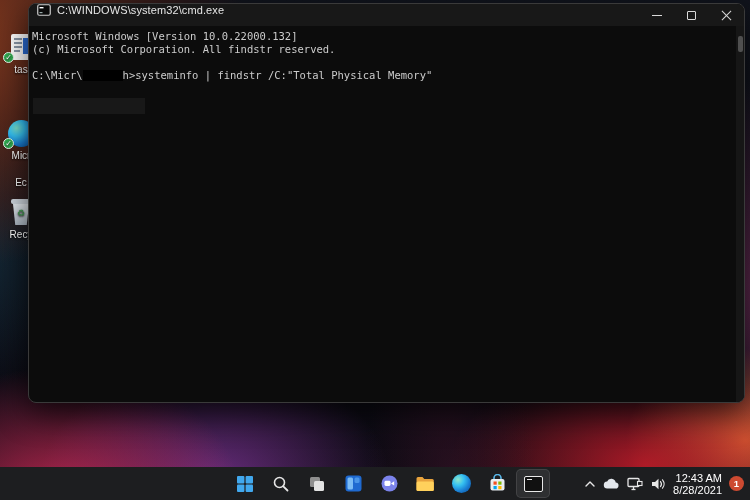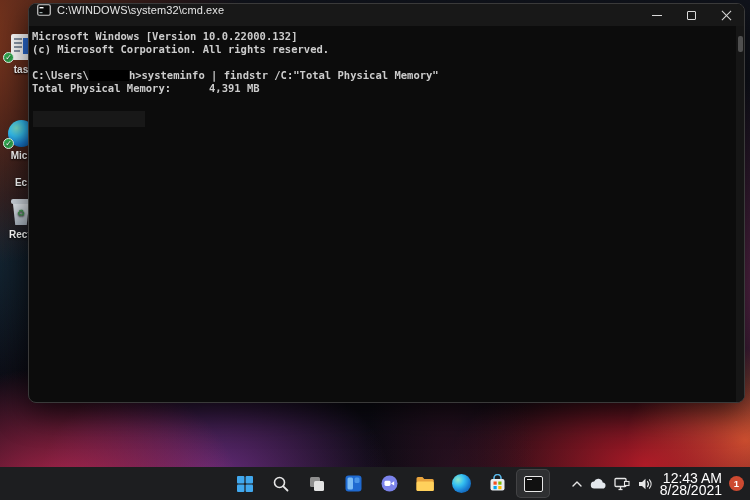--- a/index.html
+++ b/index.html
@@ -18,21 +18,21 @@
       radial-gradient(280px 150px at 645px 465px, rgba(198,28,42,.85), rgba(0,0,0,0) 70%),
       radial-gradient(170px 130px at 745px 440px, rgba(224,116,52,.9), rgba(0,0,0,0) 70%),
       radial-gradient(220px 300px at 765px 290px, rgba(158,62,120,.55), rgba(0,0,0,0) 70%),
       linear-gradient(180deg, #11141d 0%, #0b0d15 55%, #0d0a13 100%);
   }
 
   
   .desk-icon { position:absolute; width:48px; left:-3px; display:flex; flex-direction:column;
                align-items:center; color:#fff; font-size:10px; text-shadow:0 1px 2px #000; }
   .desk-icon .glyph { position:relative; width:28px; height:28px; display:flex; align-items:center; justify-content:center; }
-  .desk-icon .label { margin-top:3px; line-height:11px; text-align:right;font-weight:bold; }
+  .desk-icon .label { margin-top:3px; line-height:11px; text-align:right; }
   .check-badge { position:absolute; left:-4px; bottom:-2px; width:11px; height:11px; border-radius:50%;
                  background:#2fa84f; border:1px solid #eaf7ee; color:#fff; font-size:8px;
                  line-height:9px; text-align:center; }
   .doc-glyph { width:21px; height:26px; background:#fff; border-radius:2px; position:relative; overflow:hidden; }
   .doc-glyph i { position:absolute; left:3px; height:2px; background:#8b98a8; width:8px; }
   .doc-glyph .b { position:absolute; right:2px; top:4px; width:7px; height:16px; background:#2b6cd4; }
   .edge-glyph { width:27px; height:27px; border-radius:50%;
       background:radial-gradient(circle at 32% 30%, #7be0c9 0%, #35c1f1 30%, #1b7fd4 60%, #0c59a4 85%, #0a3f7a 100%); }
   .bin-glyph { width:24px; height:28px; position:relative; }
   .bin-glyph .lid { position:absolute; top:2px; left:2px; right:2px; height:5px; background:#cfd6de; border-radius:2px; }
@@ -51,39 +51,39 @@
   .tb-btn { width:35px; height:22px; display:flex; align-items:center; justify-content:center; flex:0 0 auto; }
   .tb-btn .min { width:10px; height:1px; background:#d9d9d9; }
   .tb-btn .max { width:9px; height:9px; border:1px solid #d9d9d9; border-radius:1px; }
   .tb-btn .cls { position:relative; width:11px; height:11px; }
   .tb-btn .cls::before,.tb-btn .cls::after { content:""; position:absolute; left:-1px; top:5px;
       width:13px; height:1px; background:#d9d9d9; }
   .tb-btn .cls::before { transform:rotate(45deg); } .tb-btn .cls::after { transform:rotate(-45deg); }
 
   #term { position:relative; height:377px; padding:4px 4px 0 3px; font-family:"DejaVu Sans Mono", monospace;
       font-size:10.5px; line-height:13px; color:#cccccc; }
-  .tline { white-space:pre; height:13px;font-weight:bold; }
+  .tline { white-space:pre; height:13px; }
   .redact-user { display:inline-block; width:40px; height:11px; background:#000; vertical-align:-2px; }
   .redact-block { margin-top:3px; margin-left:1px; width:112px; height:16px; background:#181818; }
   #scrollbar { position:absolute; right:0; top:0; bottom:0; width:8px; background:#161616; }
   #scroll-thumb { position:absolute; top:10px; left:1.5px; width:5px; height:16px; background:#4f4f4f; border-radius:2px; }
 
   
   #taskbar { position:absolute; left:0; right:0; bottom:0; height:33px; background:#1d1e20;
       display:flex; align-items:center; }
   #tb-center { position:absolute; left:50%; transform:translateX(calc(-50% + 14px));
       display:flex; align-items:center; gap:2px; }
   .tb-item { width:34px; height:29px; border-radius:5px; display:flex; align-items:center; justify-content:center; }
   .tb-item.active { background:rgba(255,255,255,.08); border:1px solid rgba(255,255,255,.10); }
   .cmd-glyph { width:19px; height:16px; background:#111; border:1.5px solid #e8e8e8; border-radius:2px; position:relative; }
   .cmd-glyph::before { content:""; position:absolute; left:2px; top:2px; width:5px; height:1.5px; background:#e8e8e8; }
 
   #tray { position:absolute; right:6px; top:0; bottom:0; display:flex; align-items:center; gap:7px; }
   .tray-ic { display:flex; align-items:center; justify-content:center; }
-  #clock { text-align:right; color:#fff; font-size:14px; line-height:12px; }
+  #clock { text-align:right; color:#fff; font-size:11px; line-height:12px; }
   #notif-badge { width:15px; height:15px; border-radius:50%; background:#cd4a31; color:#fff;
       font-size:9.5px; line-height:15px; text-align:center; font-weight:bold; }
 </style>
 </head>
 <body>
 
 <div id="screen">
   <div id="wallpaper"></div>
 
   <div class="desk-icon" style="top:33px;">
@@ -136,24 +136,23 @@
       <div class="tb-btn">
           <span class="max"></span>
         </div>
       <div class="tb-btn">
           <span class="cls"></span>
         </div>
     </div>
 
     <div id="term">
       <div class="tline">Microsoft Windows [Version 10.0.22000.132]</div>
-      <div class="tline">(c) Microsoft Corporation. All rights reserved.</div>
+      <div class="tline">(c) Microsoft Corporation. All findstr reserved.</div>
       <div class="tline"> </div>
-      <div class="tline"><span>C:\Users\</span><span class="redact-user"></span><span>h&gt;systeminfo | findstr /C:"Total Physical Memory"</span></div>
-      <div class="tline">Total Physical Memory:      4,391 MB</div>
+      <div class="tline"><span>C:\Micr\</span><span class="redact-user"></span><span>h&gt;systeminfo | findstr /C:"Total Physical Memory"</span></div>
       <div class="tline"> </div>
       <div class="redact-block"></div>
       <div id="scrollbar">
         <div id="scroll-thumb"></div>
       </div>
     </div>
   </div>
 
   <div id="taskbar">
     <div id="tb-center">

